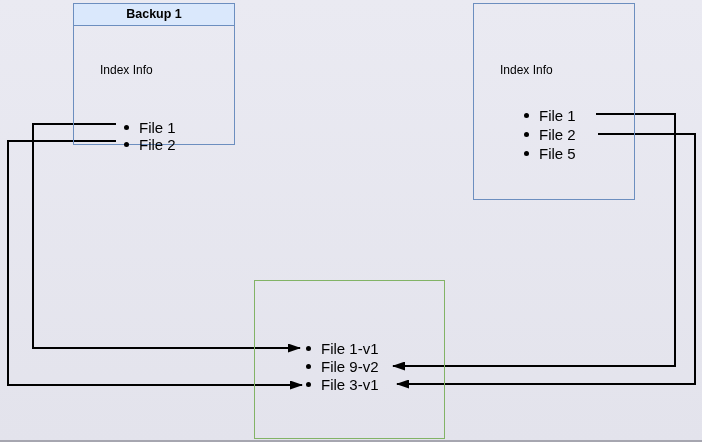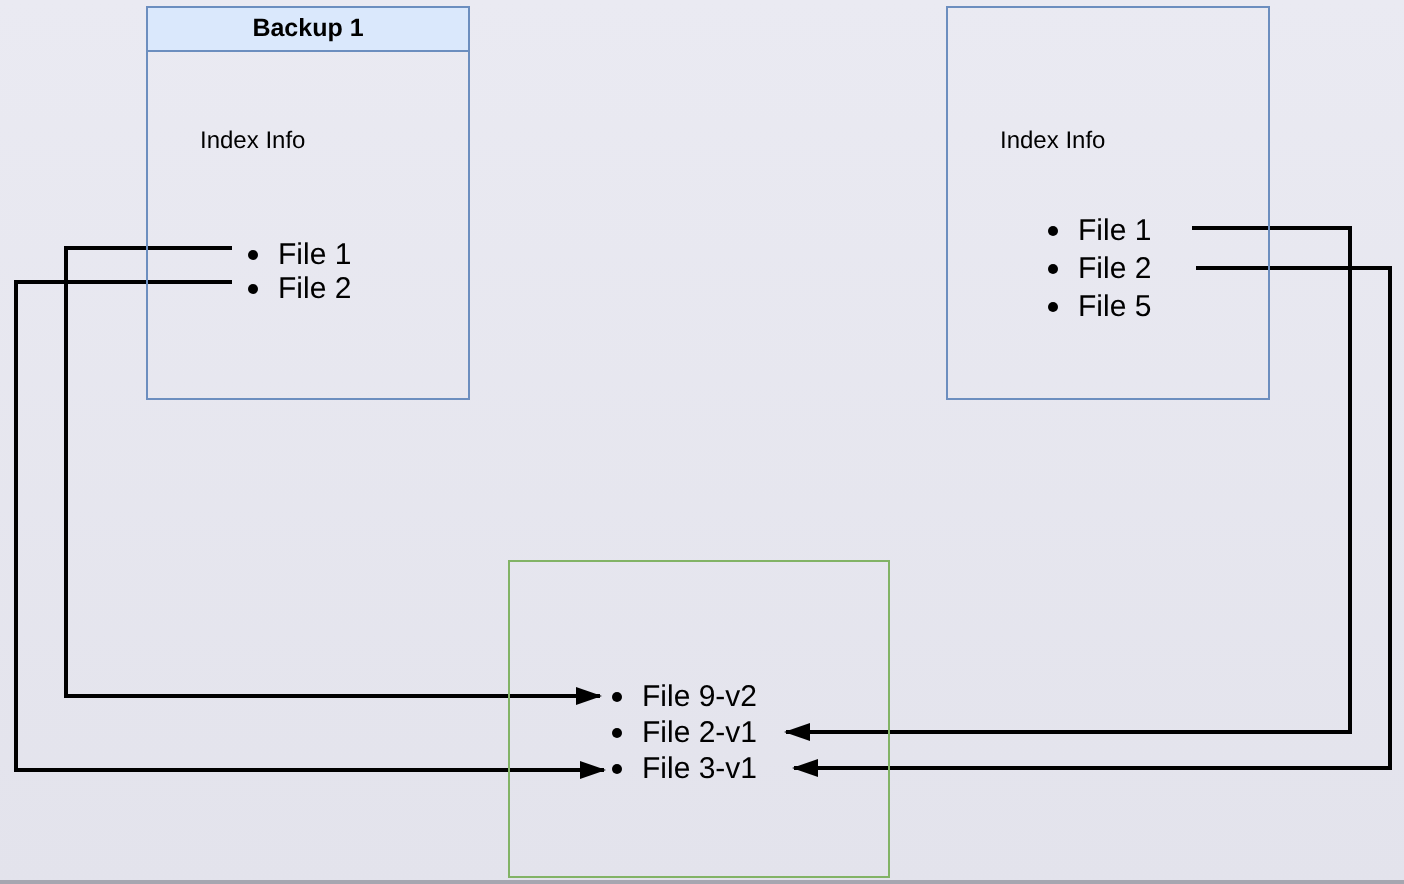--- a/index.html
+++ b/index.html
@@ -80,21 +80,21 @@
   .bottom-edge {
     position: absolute;
     left: 0;
     bottom: 0;
     width: 100%;
     height: 2px;
     background: #a6a6b0;
   }
 
   
-  #backup1 { left: 73px;  top: 3px;   width: 162px; height: 197px; }
+  #backup1 { left: 73px;  top: 3px;   width: 162px; height: 142px; }
   #backup2 { left: 473px; top: 3px;   width: 162px; height: 197px; }
   #dedup   { left: 254px; top: 280px; width: 191px; height: 159px; }
 
   #backup1 .subtitle { left: 26px; top: 59px; }
   #backup2 .subtitle { left: 26px; top: 59px; }
 
   #backup1 .bullet-list { left: 50px; top: 115px; }
   #backup1 .bullet-row  { height: 17px; }
   #backup2 .bullet-list { left: 50px; top: 102px; }
   #backup2 .bullet-row  { height: 19px; }
@@ -150,25 +150,25 @@
         <span class="bullet-dot"></span>
         <span>File 5</span>
       </div>
     </div>
   </div>
 
   <div class="box green" id="dedup">
     <div class="bullet-list">
       <div class="bullet-row">
         <span class="bullet-dot"></span>
-        <span>File 9-v2</span>
+        <span>File 1-v1</span>
       </div>
       <div class="bullet-row">
         <span class="bullet-dot"></span>
-        <span>File 2-v1</span>
+        <span>File 9-v2</span>
       </div>
       <div class="bullet-row">
         <span class="bullet-dot"></span>
         <span>File 3-v1</span>
       </div>
     </div>
   </div>
 
   <div class="bottom-edge"></div>
 </div>

